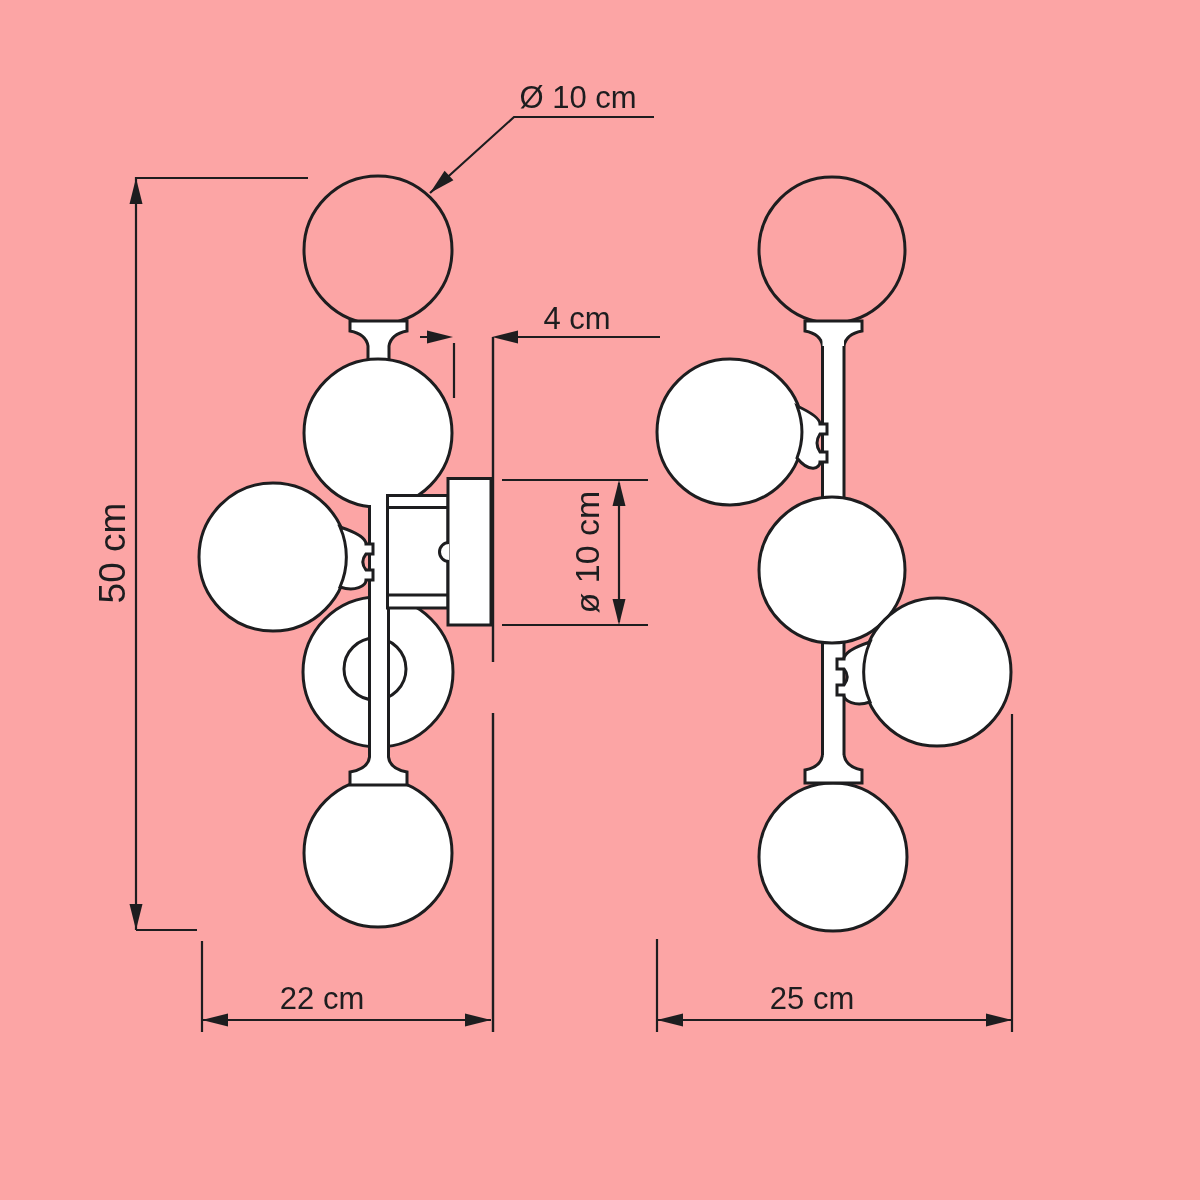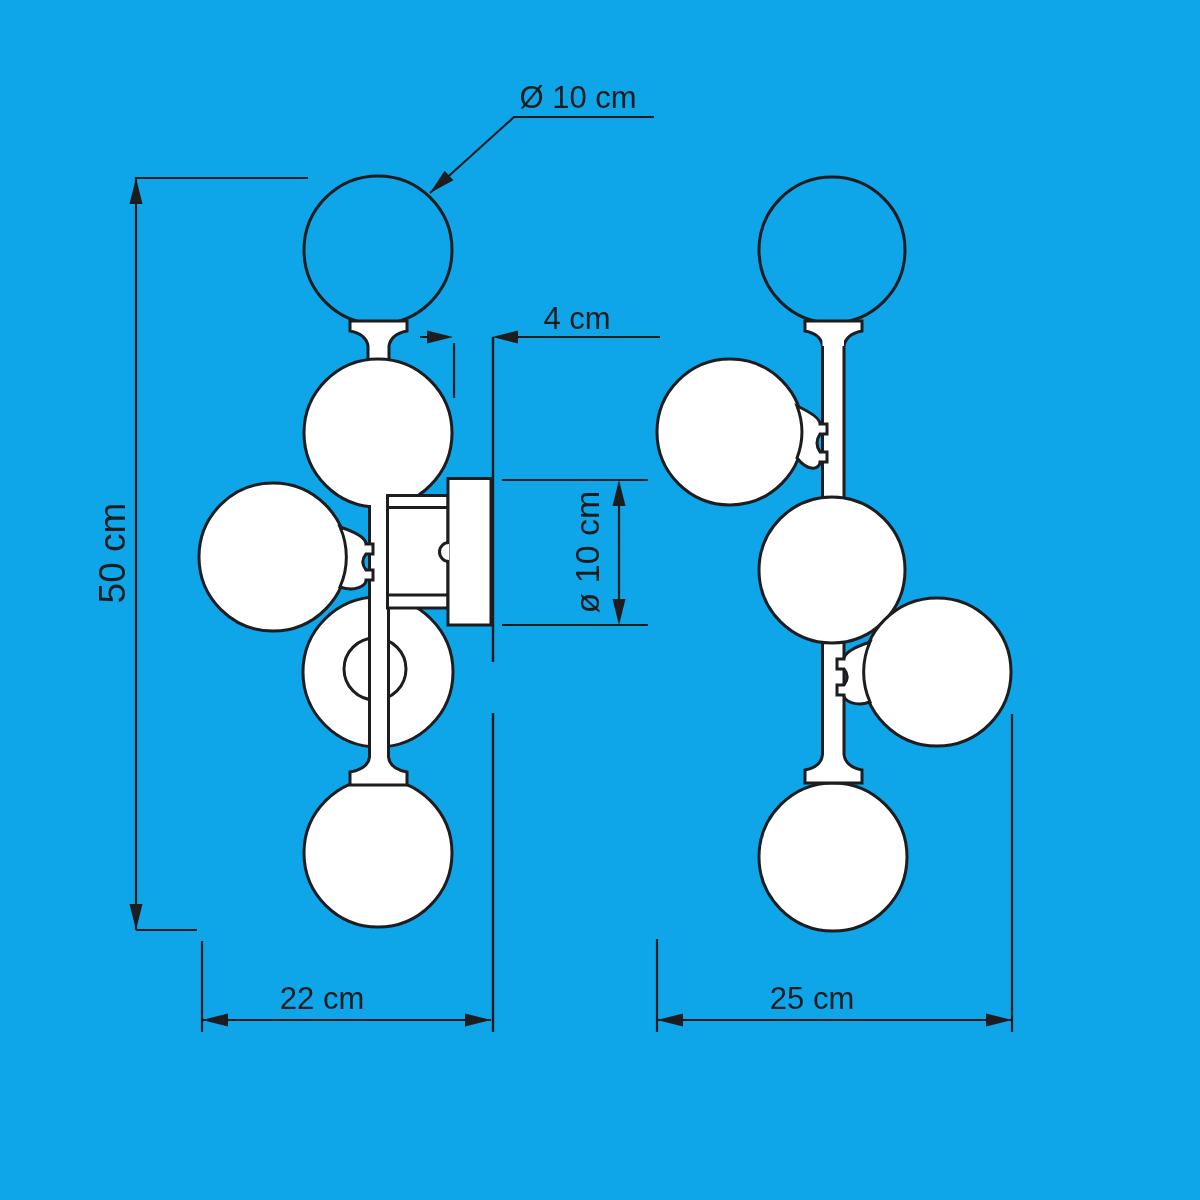--- a/index.html
+++ b/index.html
@@ -1,16 +1,16 @@
 <!DOCTYPE html>
 <html><head>
 <meta charset="utf-8">
 <style>
   html,body{margin:0;padding:0;background:#ffffff;}
-  .canvas{position:relative;width:1200px;height:1200px;background:#0ea5e9;overflow:hidden;
+  .canvas{position:relative;width:1200px;height:1200px;background:#fca5a5;overflow:hidden;
           font-family:"Liberation Sans", sans-serif;}
   svg text{font-family:"Liberation Sans", sans-serif;fill:#1d1d1f;}
   .dim-label{font-size:31px;}
   .dim-label-big{font-size:37px;}
   .dim-label-mid{font-size:34px;}
   .footer{position:absolute;left:0;top:1080px;width:1200px;height:120px;}
 </style>
 </head>
 <body>
 

